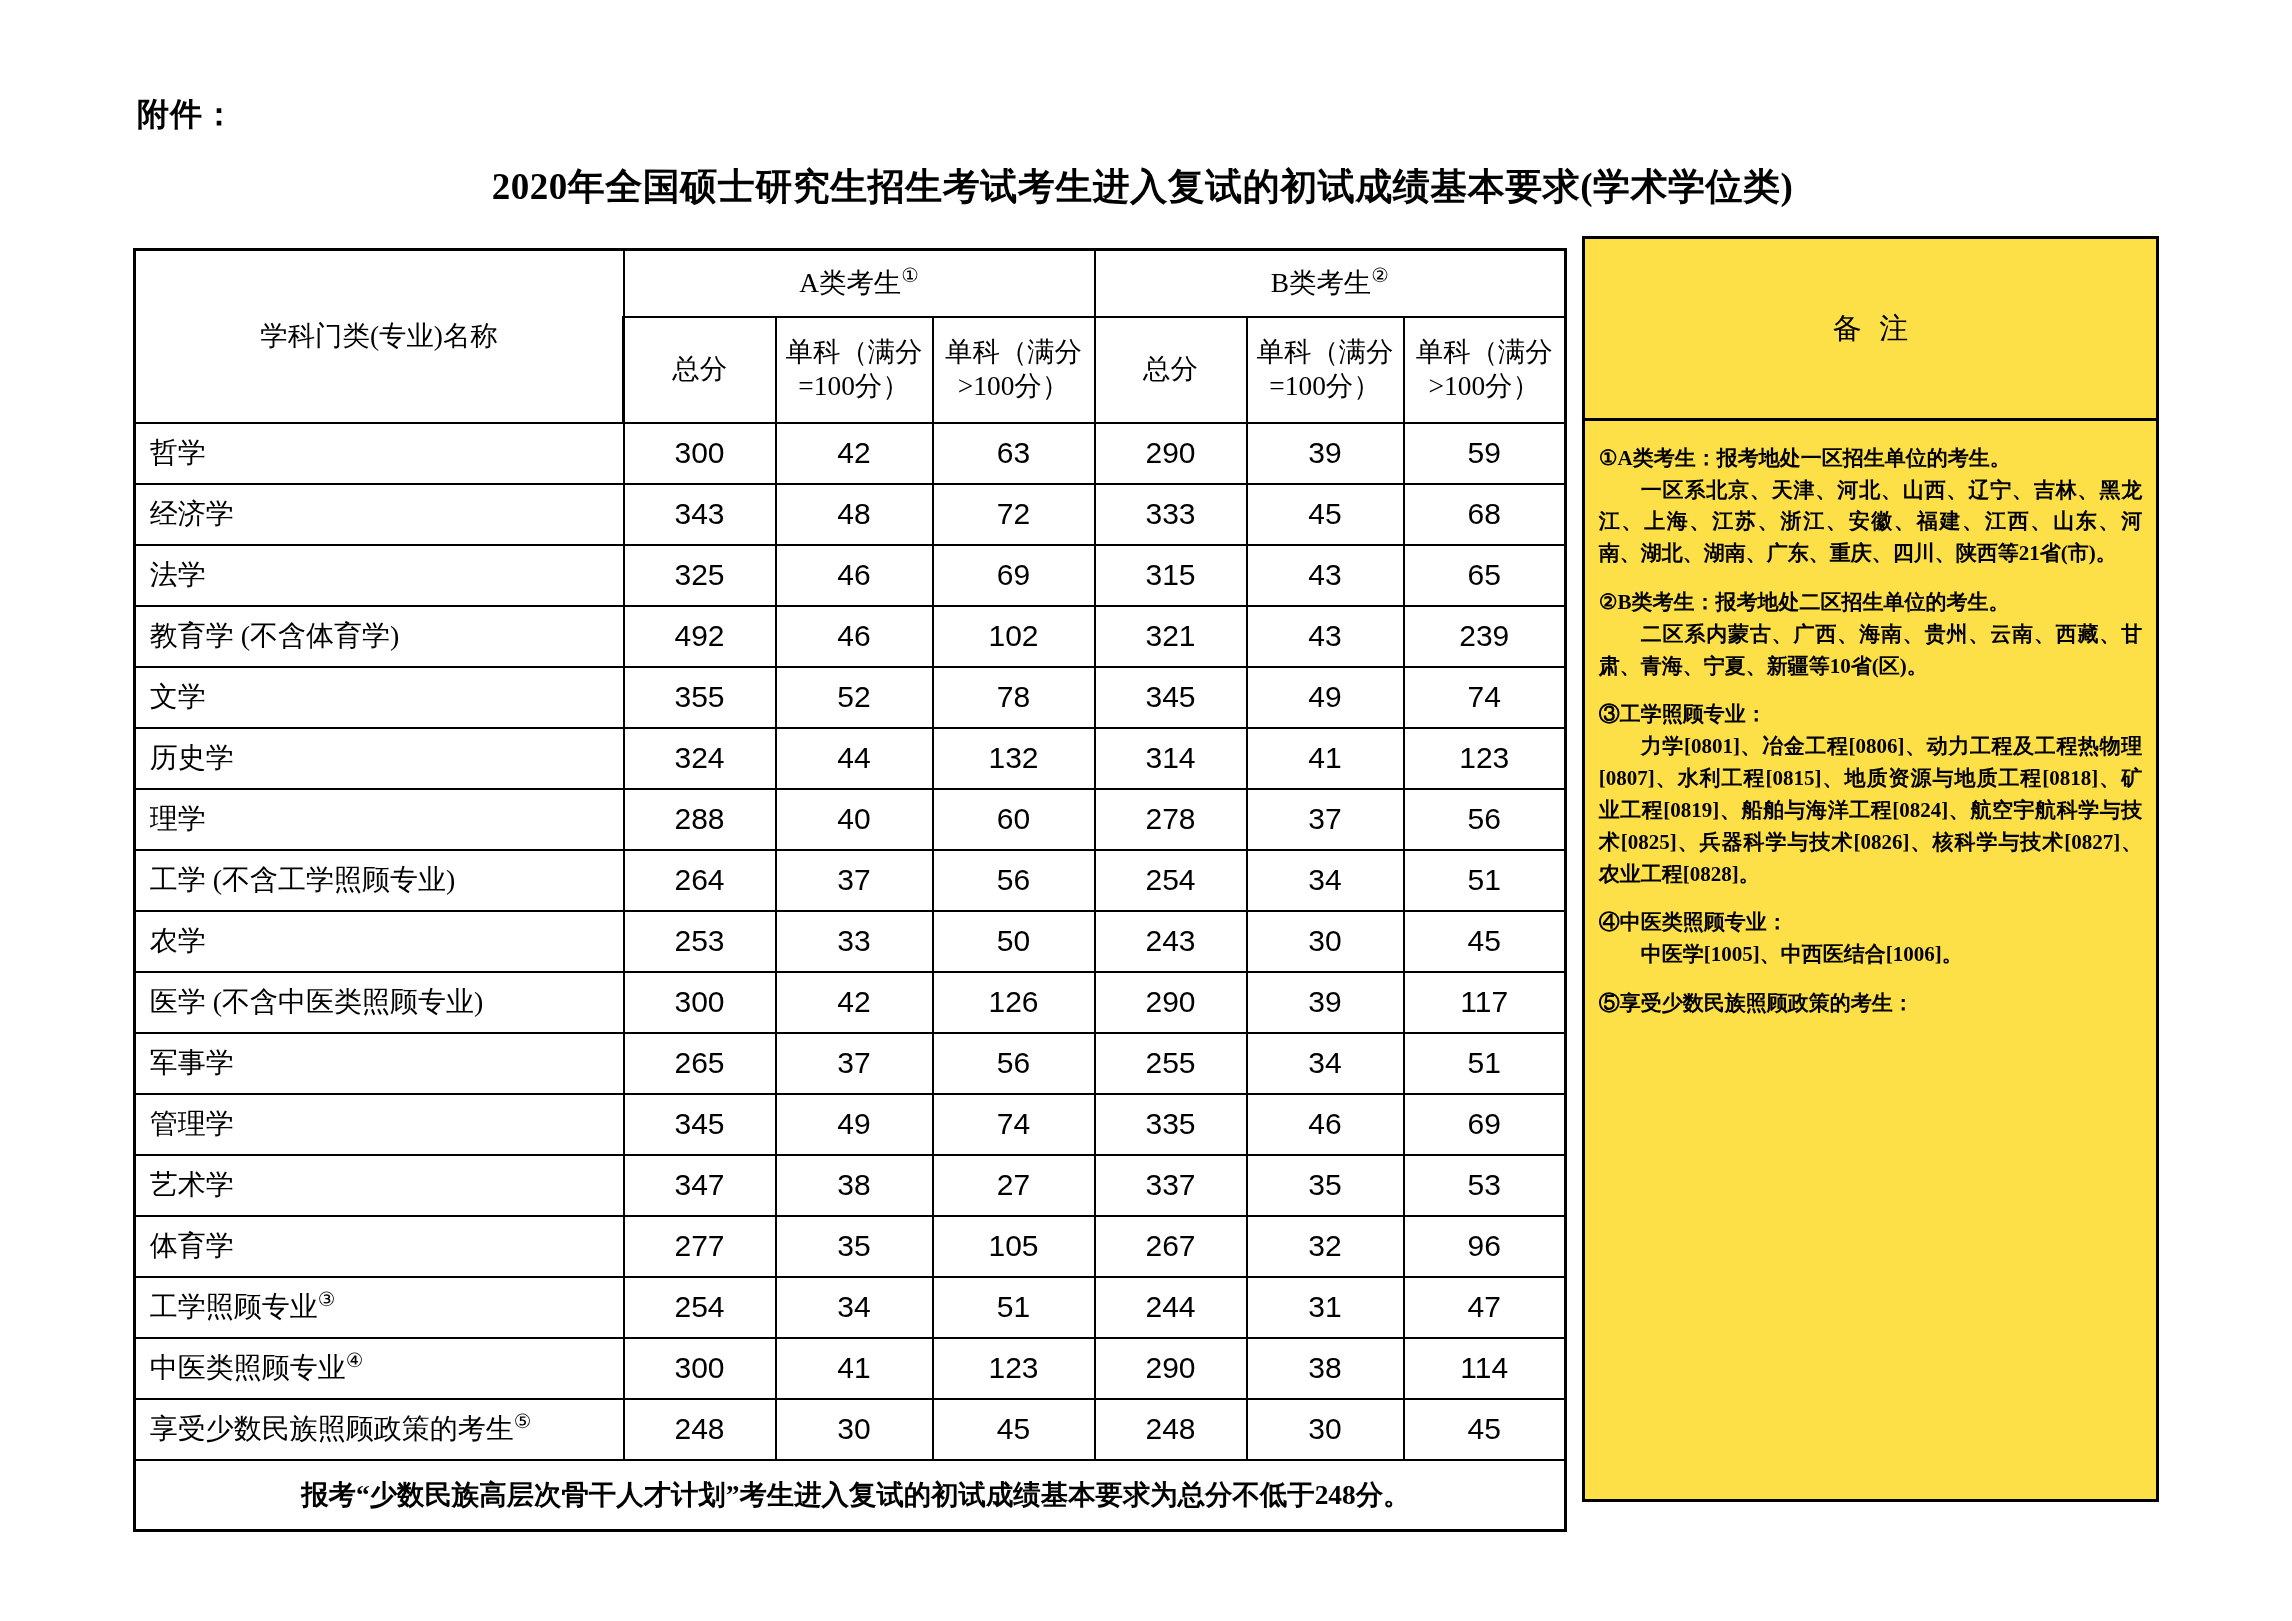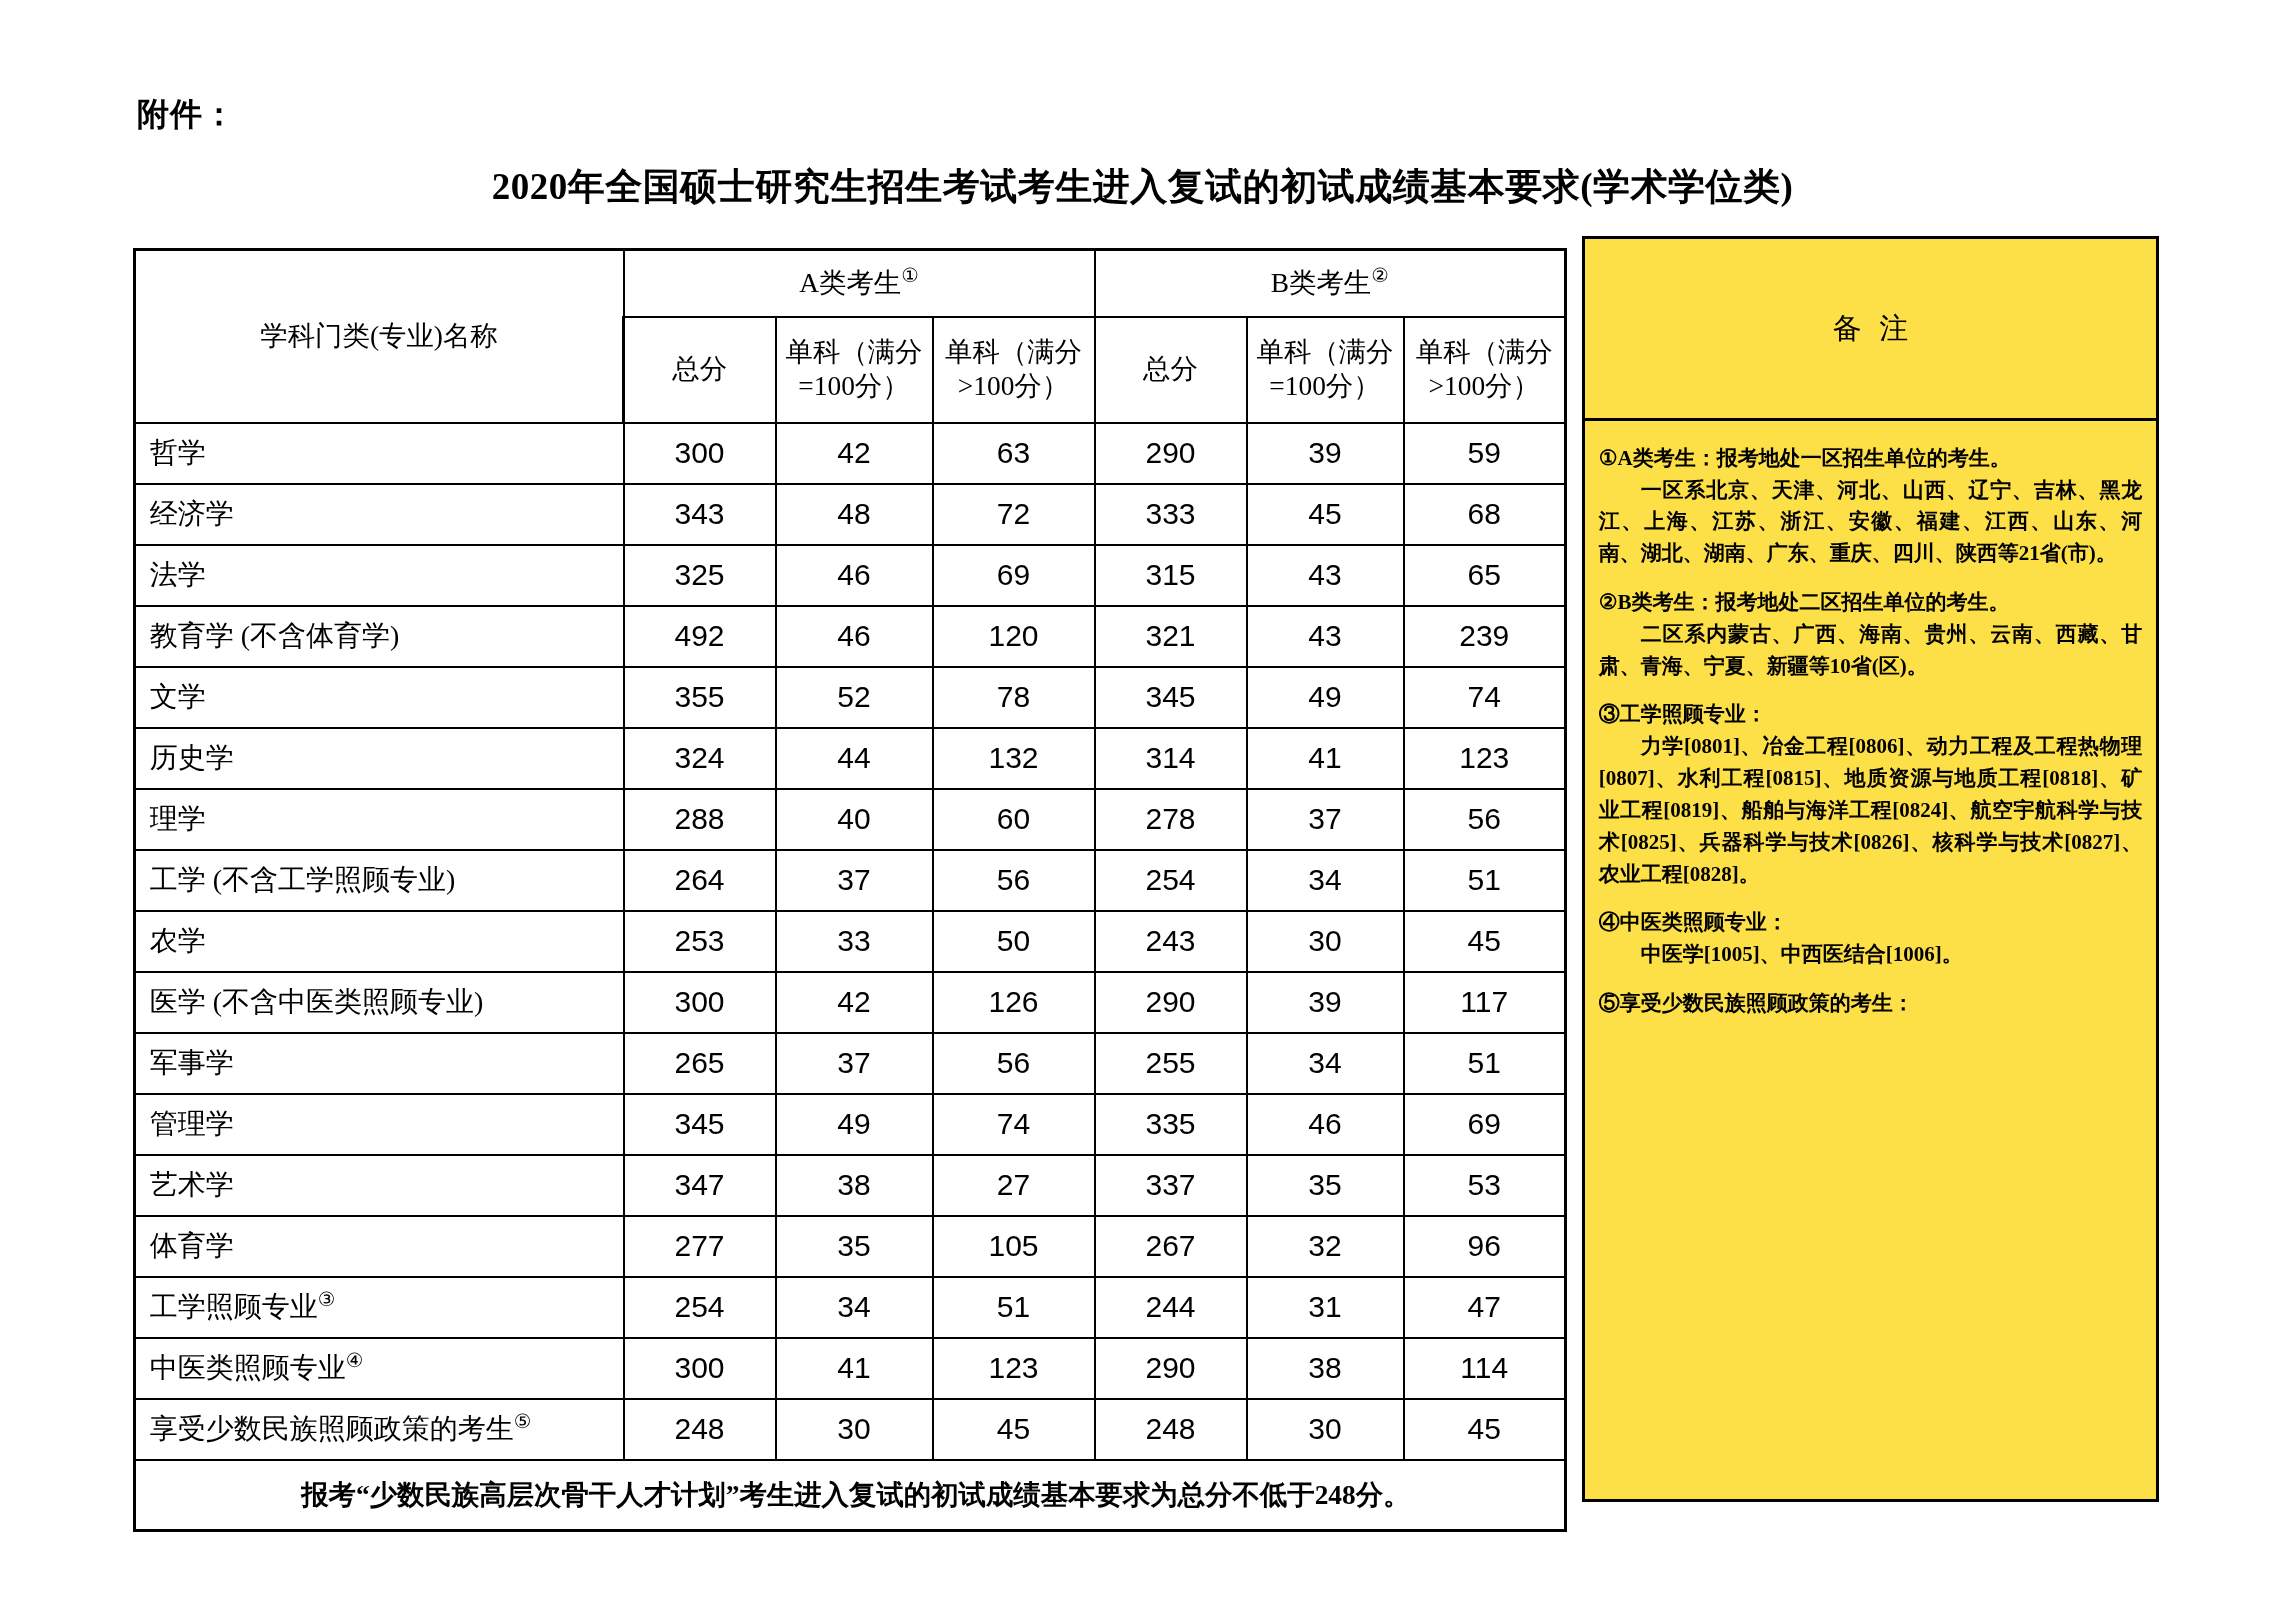--- a/index.html
+++ b/index.html
@@ -220,21 +220,21 @@
           <td class="num">46</td>
           <td class="num">69</td>
           <td class="num">315</td>
           <td class="num">43</td>
           <td class="num last-col">65</td>
         </tr>
         <tr class="row-h">
           <td class="subject"><span>教育学 (不含体育学)</span></td>
           <td class="num">492</td>
           <td class="num">46</td>
-          <td class="num">120</td>
+          <td class="num">102</td>
           <td class="num">321</td>
           <td class="num">43</td>
           <td class="num last-col">239</td>
         </tr>
         <tr class="row-h">
           <td class="subject"><span>文学</span></td>
           <td class="num">355</td>
           <td class="num">52</td>
           <td class="num">78</td>
           <td class="num">345</td>

